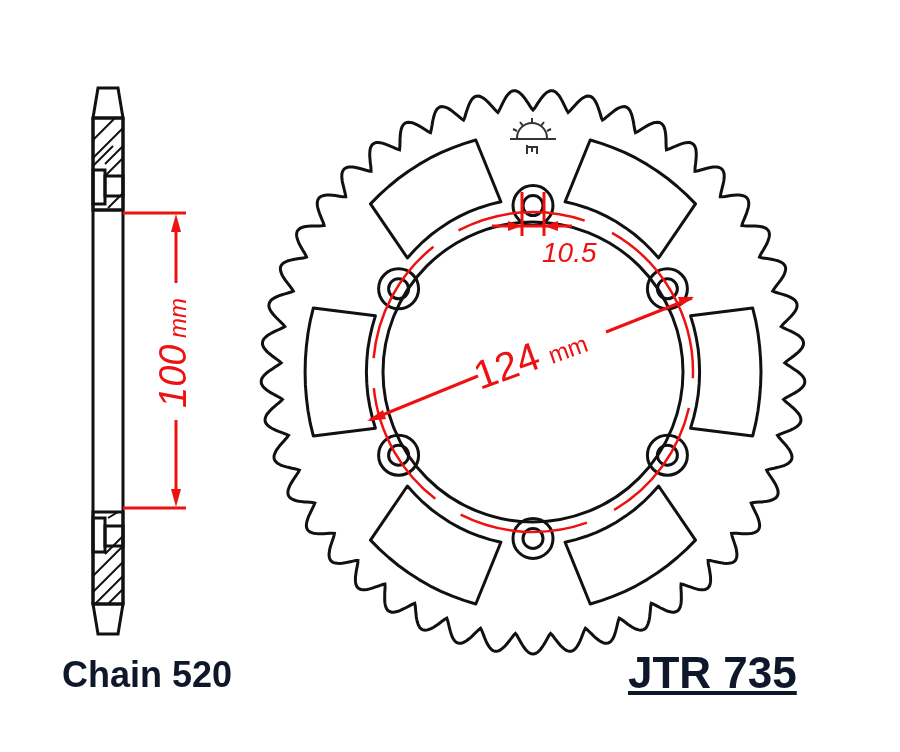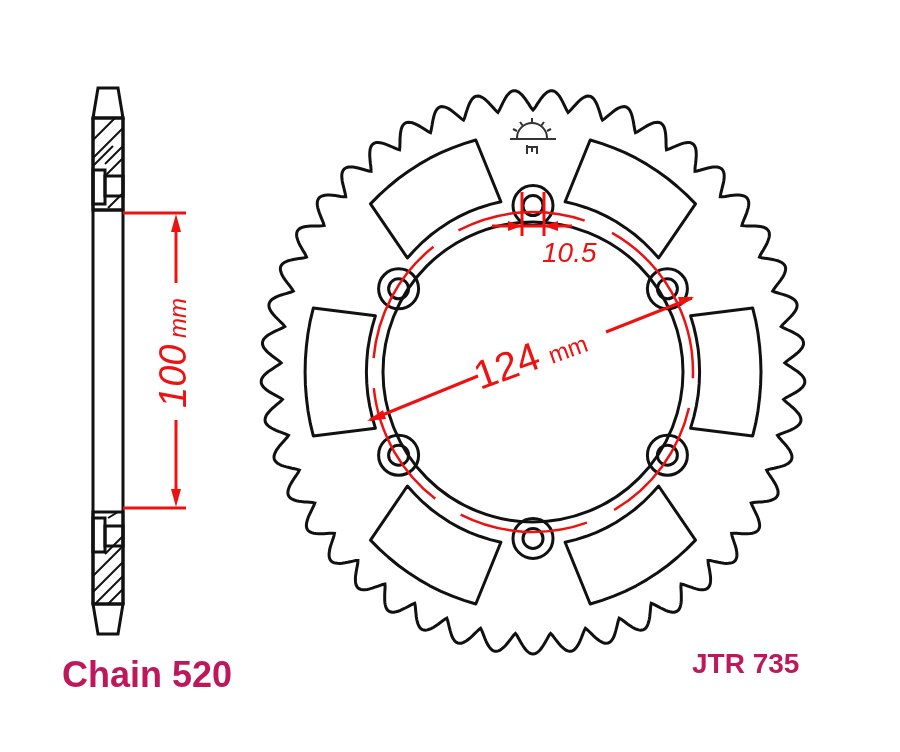--- a/index.html
+++ b/index.html
@@ -1,20 +1,20 @@
 <!DOCTYPE html>
 <html><head>
   <meta charset="utf-8">
   <style>
     html, body { margin: 0; padding: 0; background: #ffffff; }
     body { width: 900px; height: 752px; position: relative; overflow: hidden; font-family: "Liberation Sans", sans-serif; }
     #stage { position: absolute; left: 0; top: 0; width: 900px; height: 752px; }
-    .label-bold { position: absolute; font-family: "Liberation Sans", sans-serif; font-weight: bold; color: #be185d; }
+    .label-bold { position: absolute; font-family: "Liberation Sans", sans-serif; font-weight: bold; color: #0f172a; }
     #chain-label { left: 62px; top: 654px; font-size: 36px; letter-spacing: 0px; }
-    #part-label { left: 692px; top: 648px; font-size: 28px; }
+    #part-label { left: 628px; top: 648px; font-size: 44px; text-decoration: underline; }
     svg text { font-family: "Liberation Sans", sans-serif; }
   </style>
 </head>
 <body>
 
 <div id="stage">
   <svg width="900" height="752" viewBox="0 0 900 752" xmlns="http://www.w3.org/2000/svg">
 
     <g stroke="#111111" stroke-width="3" fill="none">
 

